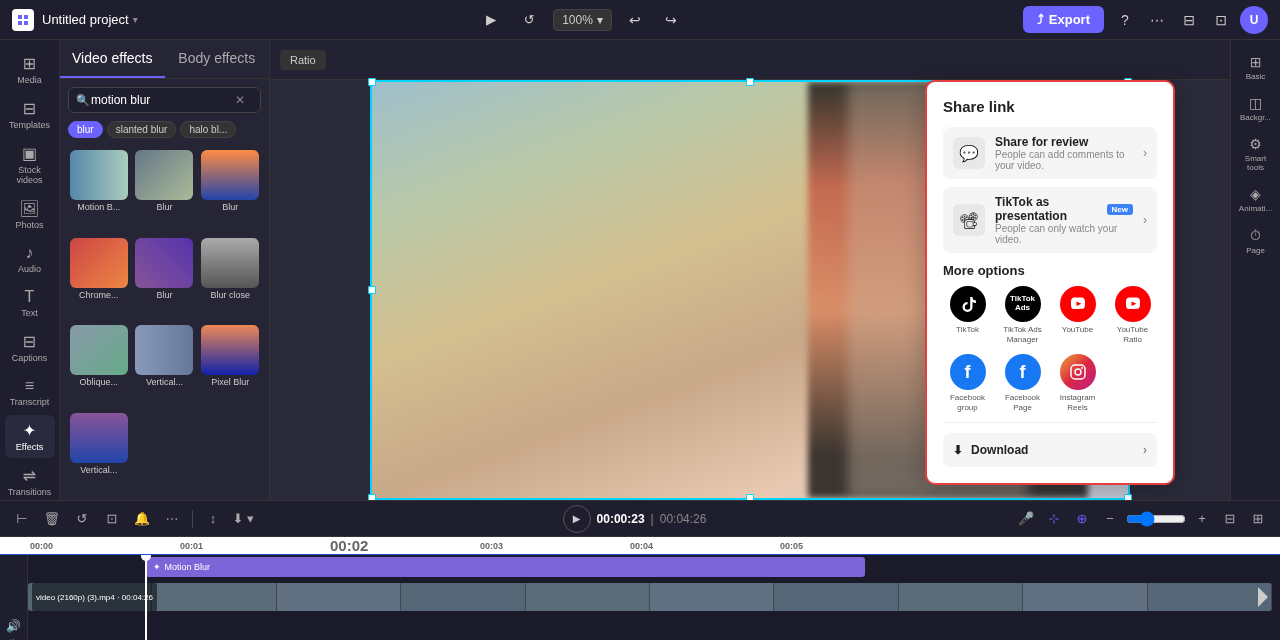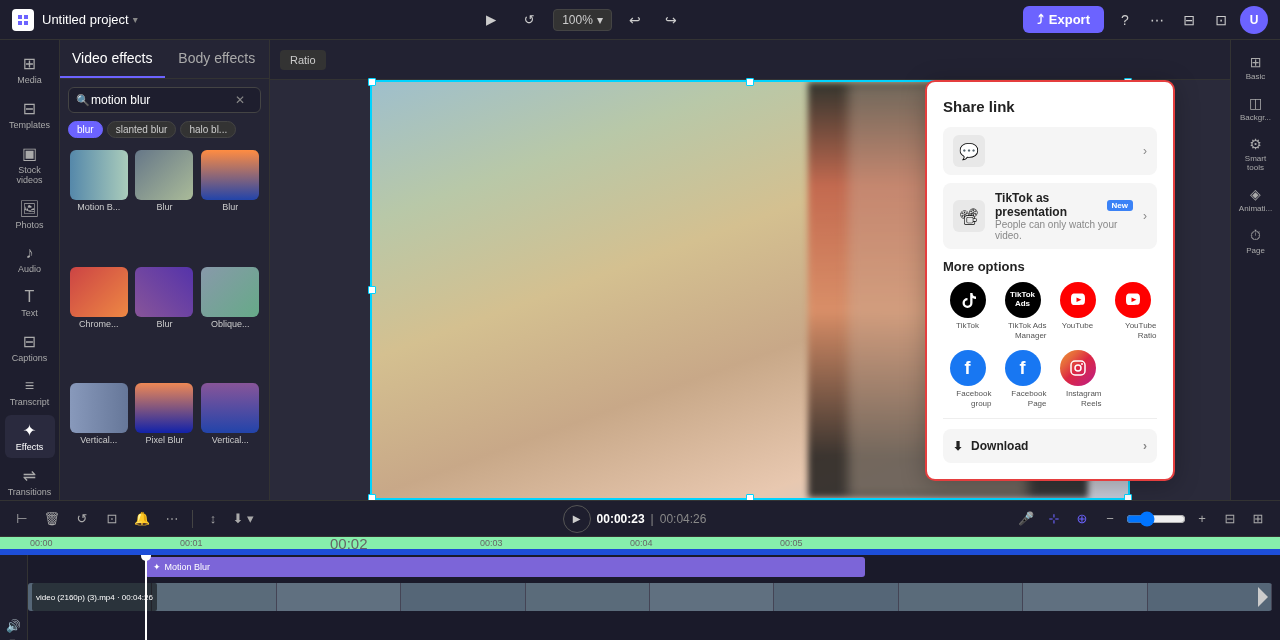--- a/index.html
+++ b/index.html
@@ -80,21 +80,21 @@
     .share-option { display: flex; align-items: center; padding: 8px 10px; border-radius: 8px; background: #f5f5f5; margin-bottom: 8px; cursor: pointer; gap: 10px; }
     .share-option-icon { width: 32px; height: 32px; background: #e8e8e8; border-radius: 6px; display: flex; align-items: center; justify-content: center; font-size: 16px; flex-shrink: 0; }
     .share-option-text .title { font-size: 12px; font-weight: 600; color: #222; display: flex; align-items: center; gap: 5px; }
     .share-option-text .sub { font-size: 10px; color: #888; }
     .share-option-arrow { margin-left: auto; color: #888; font-size: 12px; }
     .new-badge { background: #3b82f6; color: #fff; font-size: 8px; font-weight: 700; padding: 1px 5px; border-radius: 3px; }
     .more-options-title { font-size: 13px; font-weight: 600; color: #222; margin: 10px 0 8px; }
     .social-grid { display: grid; grid-template-columns: 1fr 1fr 1fr 1fr; gap: 6px; margin-bottom: 10px; }
     .social-item { display: flex; flex-direction: column; align-items: center; cursor: pointer; gap: 3px; }
     .social-icon { width: 36px; height: 36px; border-radius: 50%; display: flex; align-items: center; justify-content: center; font-size: 16px; }
-    .social-name { font-size: 8px; color: #555; text-align: right; max-width: 48px; line-height: 1.2; }
+    .social-name { font-size: 8px; color: #555; text-align: center; max-width: 48px; line-height: 1.2; }
     .tiktok-icon { background: #000; color: #fff; }
     .tiktok-ads-icon { background: #000; color: #fff; font-size: 10px; font-weight: 700; }
     .youtube-icon { background: #ff0000; color: #fff; }
     .youtube-shorts-icon { background: #ff0000; color: #fff; }
     .fb-group-icon { background: #1877f2; color: #fff; }
     .fb-page-icon { background: #1877f2; color: #fff; }
     .instagram-icon { background: linear-gradient(135deg, #f09433, #e6683c, #dc2743, #cc2366, #bc1888); color: #fff; }
     .download-btn { width: 100%; background: #f5f5f5; border: none; padding: 10px; border-radius: 8px; display: flex; align-items: center; gap: 8px; cursor: pointer; font-size: 12px; font-weight: 600; color: #222; }
     .download-arrow { margin-left: auto; color: #888; font-size: 12px; }
 
@@ -240,20 +240,24 @@
       </div>
       <div class="effect-item">
         <div class="effect-thumb effects-thumb-5"></div>
         <span class="effect-name">Chrome...</span>
       </div>
       <div class="effect-item">
         <div class="effect-thumb effects-thumb-6"></div>
         <span class="effect-name">Blur</span>
       </div>
       <div class="effect-item">
+        <div class="effect-thumb effects-thumb-7"></div>
+        <span class="effect-name">Blur close</span>
+      </div>
+      <div class="effect-item">
         <div class="effect-thumb effects-thumb-8"></div>
         <span class="effect-name">Oblique...</span>
       </div>
       <div class="effect-item">
         <div class="effect-thumb effects-thumb-9"></div>
         <span class="effect-name">Vertical...</span>
       </div>
       <div class="effect-item">
         <div class="effect-thumb effects-thumb-10"></div>
         <span class="effect-name">Pixel Blur</span>
@@ -288,20 +292,24 @@
         <div class="corner-handle ch-rm"></div>
       </div>
 
       <div style="position:absolute;right:260px;top:50%;transform:translateY(-50%);background:#333;border-radius:3px;width:16px;height:40px;display:flex;align-items:center;justify-content:center;cursor:pointer;color:#aaa;font-size:10px;">‹</div>
 
       <div class="share-popup">
         <div class="share-title">Share link</div>
 
         <div class="share-option">
           <div class="share-option-icon">💬</div>
+          <div class="share-option-text">
+            <div class="title">Share for review</div>
+            <div class="sub">People can add comments to your video.</div>
+          </div>
           <span class="share-option-arrow">›</span>
         </div>
 
         <div class="share-option">
           <div class="share-option-icon">📽</div>
           <div class="share-option-text">
             <div class="title">
               <span>TikTok as presentation</span>
               <span class="new-badge">New</span>
             </div>
@@ -422,21 +430,21 @@
       <button class="tl-btn" style="color:#6c63ff;">⊹</button>
       <button class="tl-btn" style="color:#6c63ff;">⊕</button>
       <button class="tl-btn">−</button>
       <input type="range" style="width: 60px;" min="0" max="100" value="30">
       <button class="tl-btn">+</button>
       <button class="tl-btn">⊟</button>
       <button class="tl-btn">⊞</button>
     </div>
   </div>
 
-  <div class="timeline-ruler" style="position:relative;height:18px;background:#86efac;border-bottom:6px solid #1d4ed8;">
+  <div class="timeline-ruler" style="position:relative;height:18px;background:#ffffff;border-bottom:1px solid #1d4ed8;font-weight:bold;">
     <div style="position:absolute;left:30px;font-size:9px;color:#666;">00:00</div>
     <div style="position:absolute;left:180px;font-size:9px;color:#666;">00:01</div>
     <div style="position:absolute;left:330px;font-size:15px;color:#666;">00:02</div>
     <div style="position:absolute;left:480px;font-size:9px;color:#666;">00:03</div>
     <div style="position:absolute;left:630px;font-size:9px;color:#666;">00:04</div>
     <div style="position:absolute;left:780px;font-size:9px;color:#666;">00:05</div>
   </div>
 
   <div class="timeline-tracks" style="position:relative;flex:1;background:#1a1a2a;overflow:hidden;">
 

